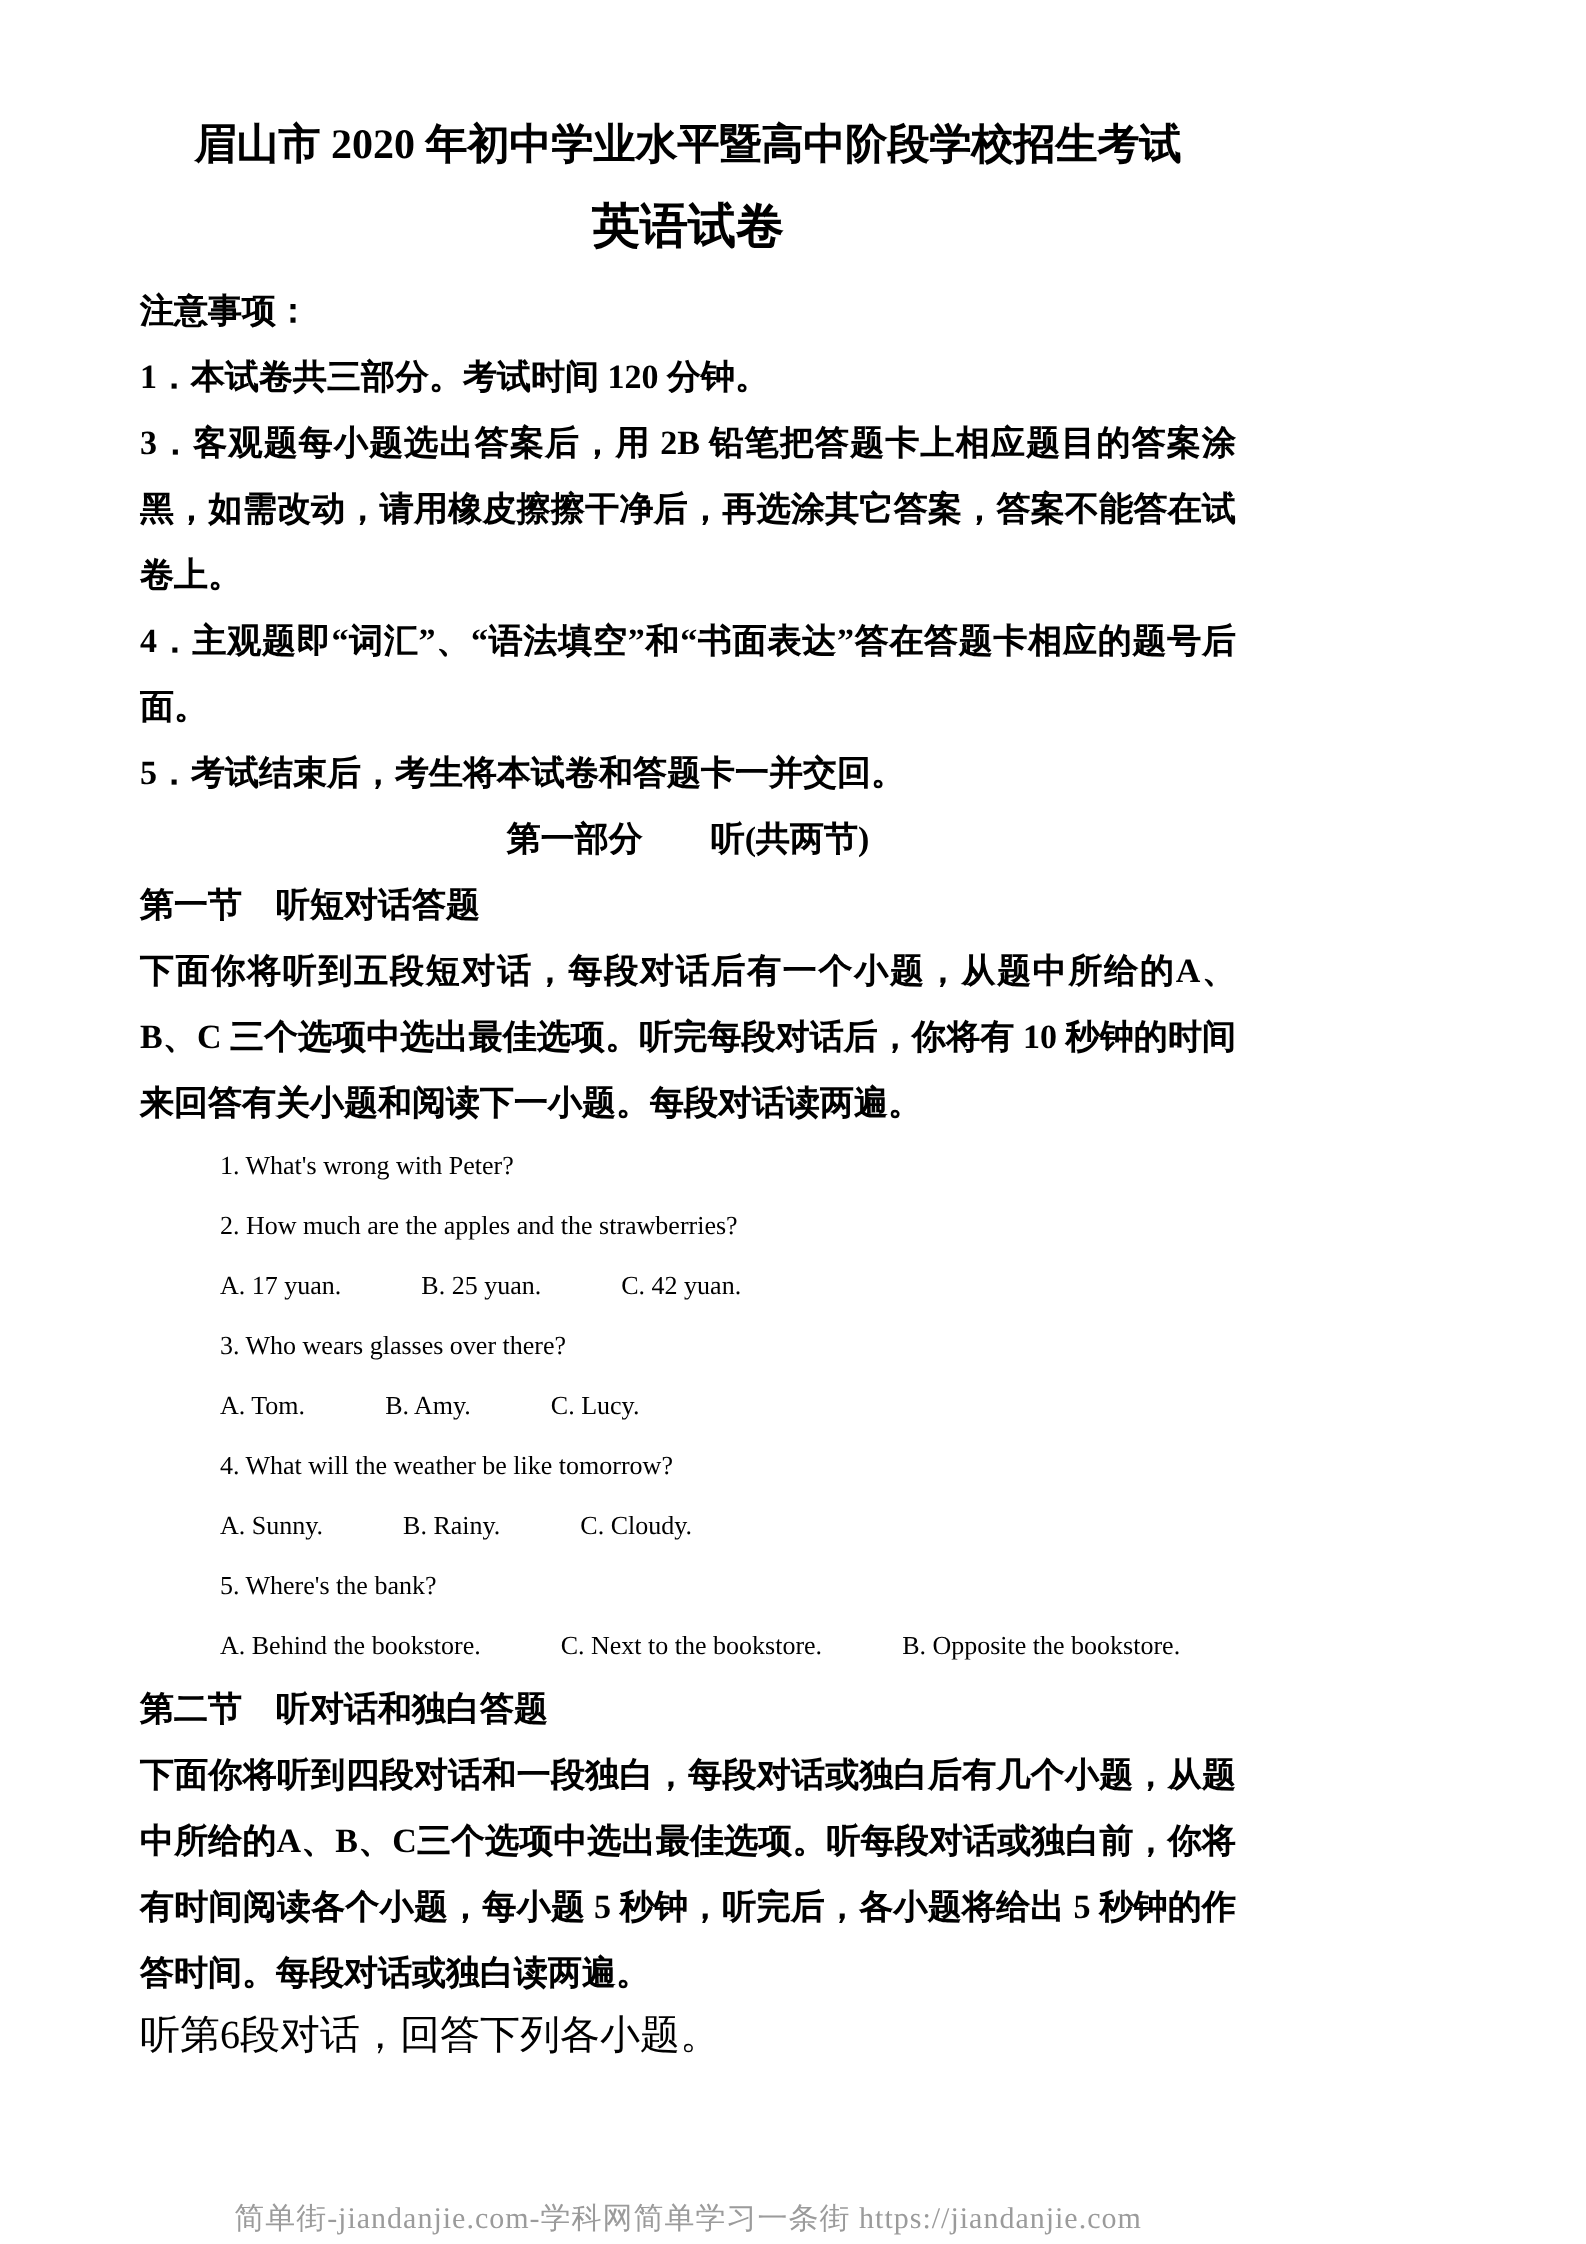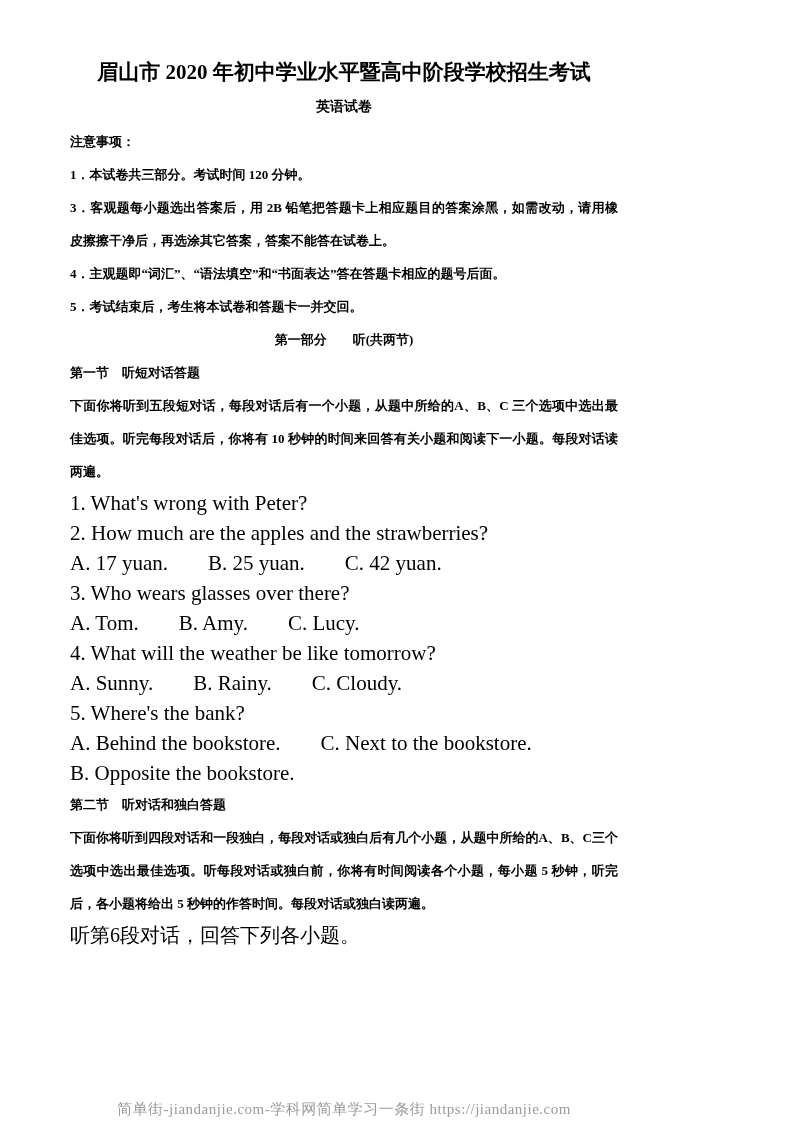--- a/index.html
+++ b/index.html
@@ -22,38 +22,39 @@
   }
   p { margin: 0; }
   .title {
     font-size: 21px;
     font-weight: bold;
     text-align: center;
     margin: 0 0 12px 0;
     line-height: 1.35;
   }
   .subtitle {
-    font-size: 14px;
+    font-size: 24px;
     font-weight: bold;
     text-align: center;
     margin: 0 0 8px 0;
     line-height: 1.35;
   }
   .cn {
-    font-size: 13px;
+    font-size: 17px;
     line-height: 33px;
     font-weight: bold;
     text-align: justify;
     font-family: Liberation Serif, serif;
   }
   .center { text-align: center; }
   .en {
-    font-size: 21px;
+    font-size: 13px;
     line-height: 30px;
     font-weight: normal;
+    margin-left: 40px;
   }
   .cn-small {
     font-size: 20px;
     line-height: 30px;
     font-weight: normal;
   }
   .options { display: flex; flex-wrap: wrap; }
   .options .opt { margin-right: 40px; }
   .options .opt:last-child { margin-right: 0; }
   .footer {

